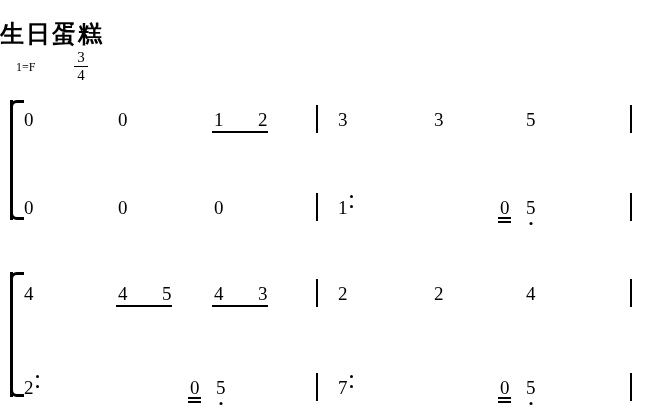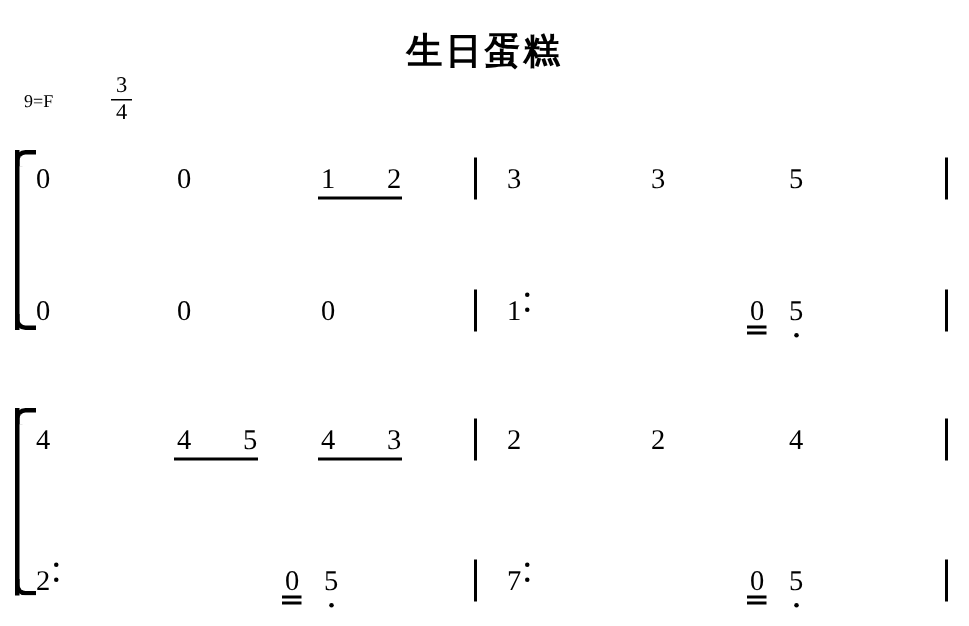--- a/index.html
+++ b/index.html
@@ -18,21 +18,21 @@
   .sheet {
     position: relative;
     width: 646px;
     height: 417px;
   }
   .title {
     position: absolute;
     top: 18px;
     left: 0;
     width: 646px;
-    text-align: center;
+    text-align: left;
     font-family: "DejaVu Serif", serif;
     font-size: 24px;
     font-weight: bold;
     letter-spacing: 2px;
   }
   .key-sig {
     position: absolute;
     left: 16px;
     top: 60px;
     font-size: 12px;
@@ -153,21 +153,21 @@
     height: 28px;
   }
 </style>
 </head>
 <body>
 
 <div class="sheet">
 
   <div class="title">生日蛋糕</div>
 
-  <div class="key-sig">9=F</div>
+  <div class="key-sig">1=F</div>
 
   <div class="meter">
     <span class="num">3</span>
     <span class="bar"></span>
     <span class="den">4</span>
   </div>
 
   <div class="brace" style="left:4px; top:100px; height:120px;">
     <div class="vline"></div>
     <div class="tip top"></div>

